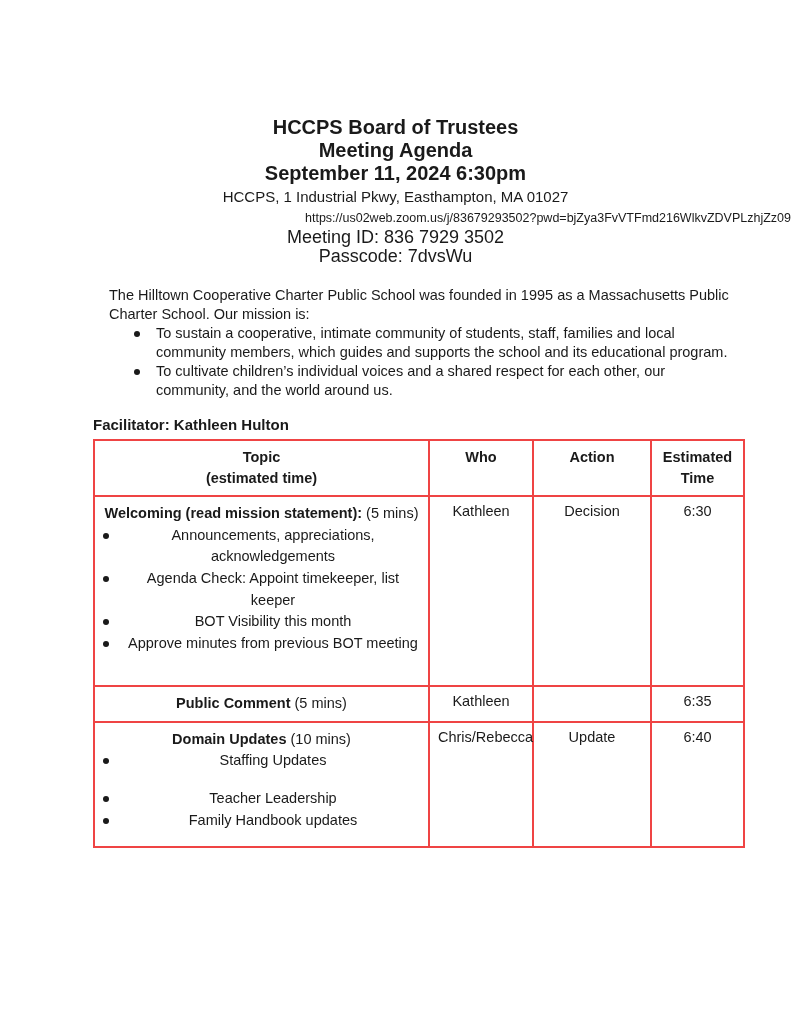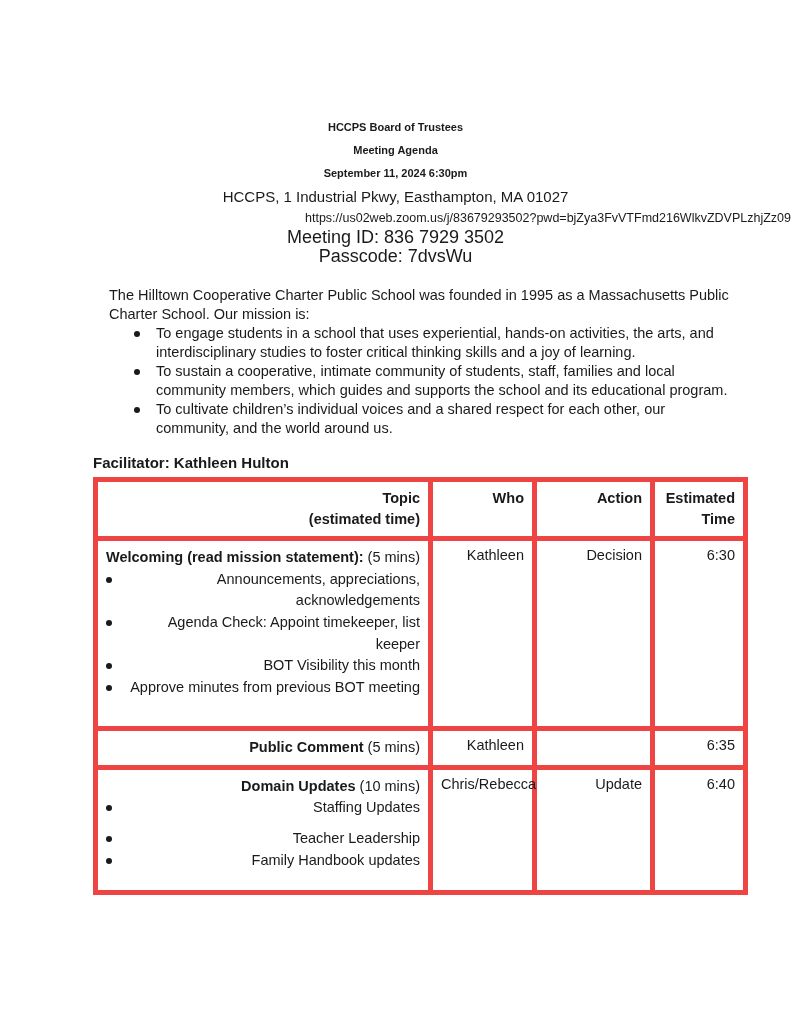--- a/index.html
+++ b/index.html
@@ -6,56 +6,56 @@
   body {
     width:791px; height:1024px; background:#ffffff;
     font-family:"Liberation Sans","DejaVu Sans",sans-serif;
     color:#1a1a1a;
     -webkit-font-smoothing:antialiased;
   }
   .page { position:relative; width:791px; height:1024px; box-sizing:border-box; padding-top:116px; overflow:hidden; }
 
   
   .doc-header { text-align:center; }
-  .h-bold  { font-size:11px; font-weight:bold; line-height:23px; }
+  .h-bold  { font-size:20px; font-weight:bold; line-height:23px; }
   .h-reg   { font-size:15px; line-height:23px; }
   .h-url   { font-size:12.5px; line-height:20px;text-align:right; }
   .h-small { font-size:18px; line-height:19px; }
 
   
   .content { margin-left:93px; width:650px; }
 
   .mission { margin-top:20px; width:627px; font-size:14.5px; line-height:19px;margin-left:16px; }
   .mission-intro { margin:0; }
 
   ul.blist { list-style:none; margin:0; padding:0; }
   .blist li { display:flex; }
   .mlist li { padding-left:25px; }
   .dot { flex:0 0 auto; width:6px; height:6px; border-radius:50%; background:#1a1a1a; margin:7px 16px 0 0; }
   .li-text { flex:1 1 auto; }
 
   .facilitator { margin:15px 0 4px 0; font-size:15px; font-weight:bold; line-height:20px; }
 
   
   table.agenda { border-collapse:collapse; table-layout:fixed; width:650px; font-size:14.5px; }
-  .agenda th, .agenda td { border:5px solid #ef4444; vertical-align:top; text-align:right; padding:6px 8px; }
+  .agenda th, .agenda td { border:2px solid #ef4444; vertical-align:top; text-align:center; padding:6px 8px; }
   .agenda thead th { font-weight:bold; line-height:21px; }
   tr.hdr-row { height:53px; }
   tr.row-1 { height:190px; }
   tr.row-2 { height:28px; }
   tr.row-3 { height:125px; }
 
   .topic-cell { padding:7px 12px 6px 8px; }
   .topic-line { white-space:nowrap; line-height:21.5px; }
   .topic-line .b { font-weight:bold; }
 
   .cell-list { padding-left:24px; line-height:21.7px; }
   .cell-list .dot { margin:8px 17px 0 0; }
   .list-spaced { margin-top:10px; }
-  .list-spaced li + li { margin-top:9px; }
+  .list-spaced li + li { margin-top:16px; }
   .list-spaced li:last-child { margin-top:1px; }
 
   .who-cell { padding:6px 2px 6px 7px; white-space:nowrap; }
   .time-cell { padding-left:7px; }
   .action-cell { padding-left:7px; }
   .action-bottom { vertical-align:bottom; padding-bottom:8px;margin-top:23px; }
   .pc-cell { padding-top:5px; padding-bottom:5px; }
 </style>
 </head>
 <body>
@@ -70,24 +70,20 @@
     <div class="h-url">https://us02web.zoom.us/j/83679293502?pwd=bjZya3FvVTFmd216WlkvZDVPLzhjZz09</div>
     <div class="h-small">Meeting ID: 836 7929 3502</div>
     <div class="h-small">Passcode: 7dvsWu</div>
   </div>
 
   <div class="content">
 
     <div class="mission">
       <p class="mission-intro">The Hilltown Cooperative Charter Public School was founded in 1995 as a Massachusetts Public Charter School. Our mission is:</p>
       <ul class="blist mlist">
-        <li>
-          <span class="dot"></span>
-          <span class="li-text">To engage students in a school that uses experiential, hands-on activities, the arts, and interdisciplinary studies to foster critical thinking skills and a joy of learning.</span>
-        </li>
         <li>
           <span class="dot"></span>
           <span class="li-text">To sustain a cooperative, intimate community of students, staff, families and local community members, which guides and supports the school and its educational program.</span>
         </li>
         <li>
           <span class="dot"></span>
           <span class="li-text">To cultivate children’s individual voices and a shared respect for each other, our community, and the world around us.</span>
         </li>
       </ul>
     </div>

